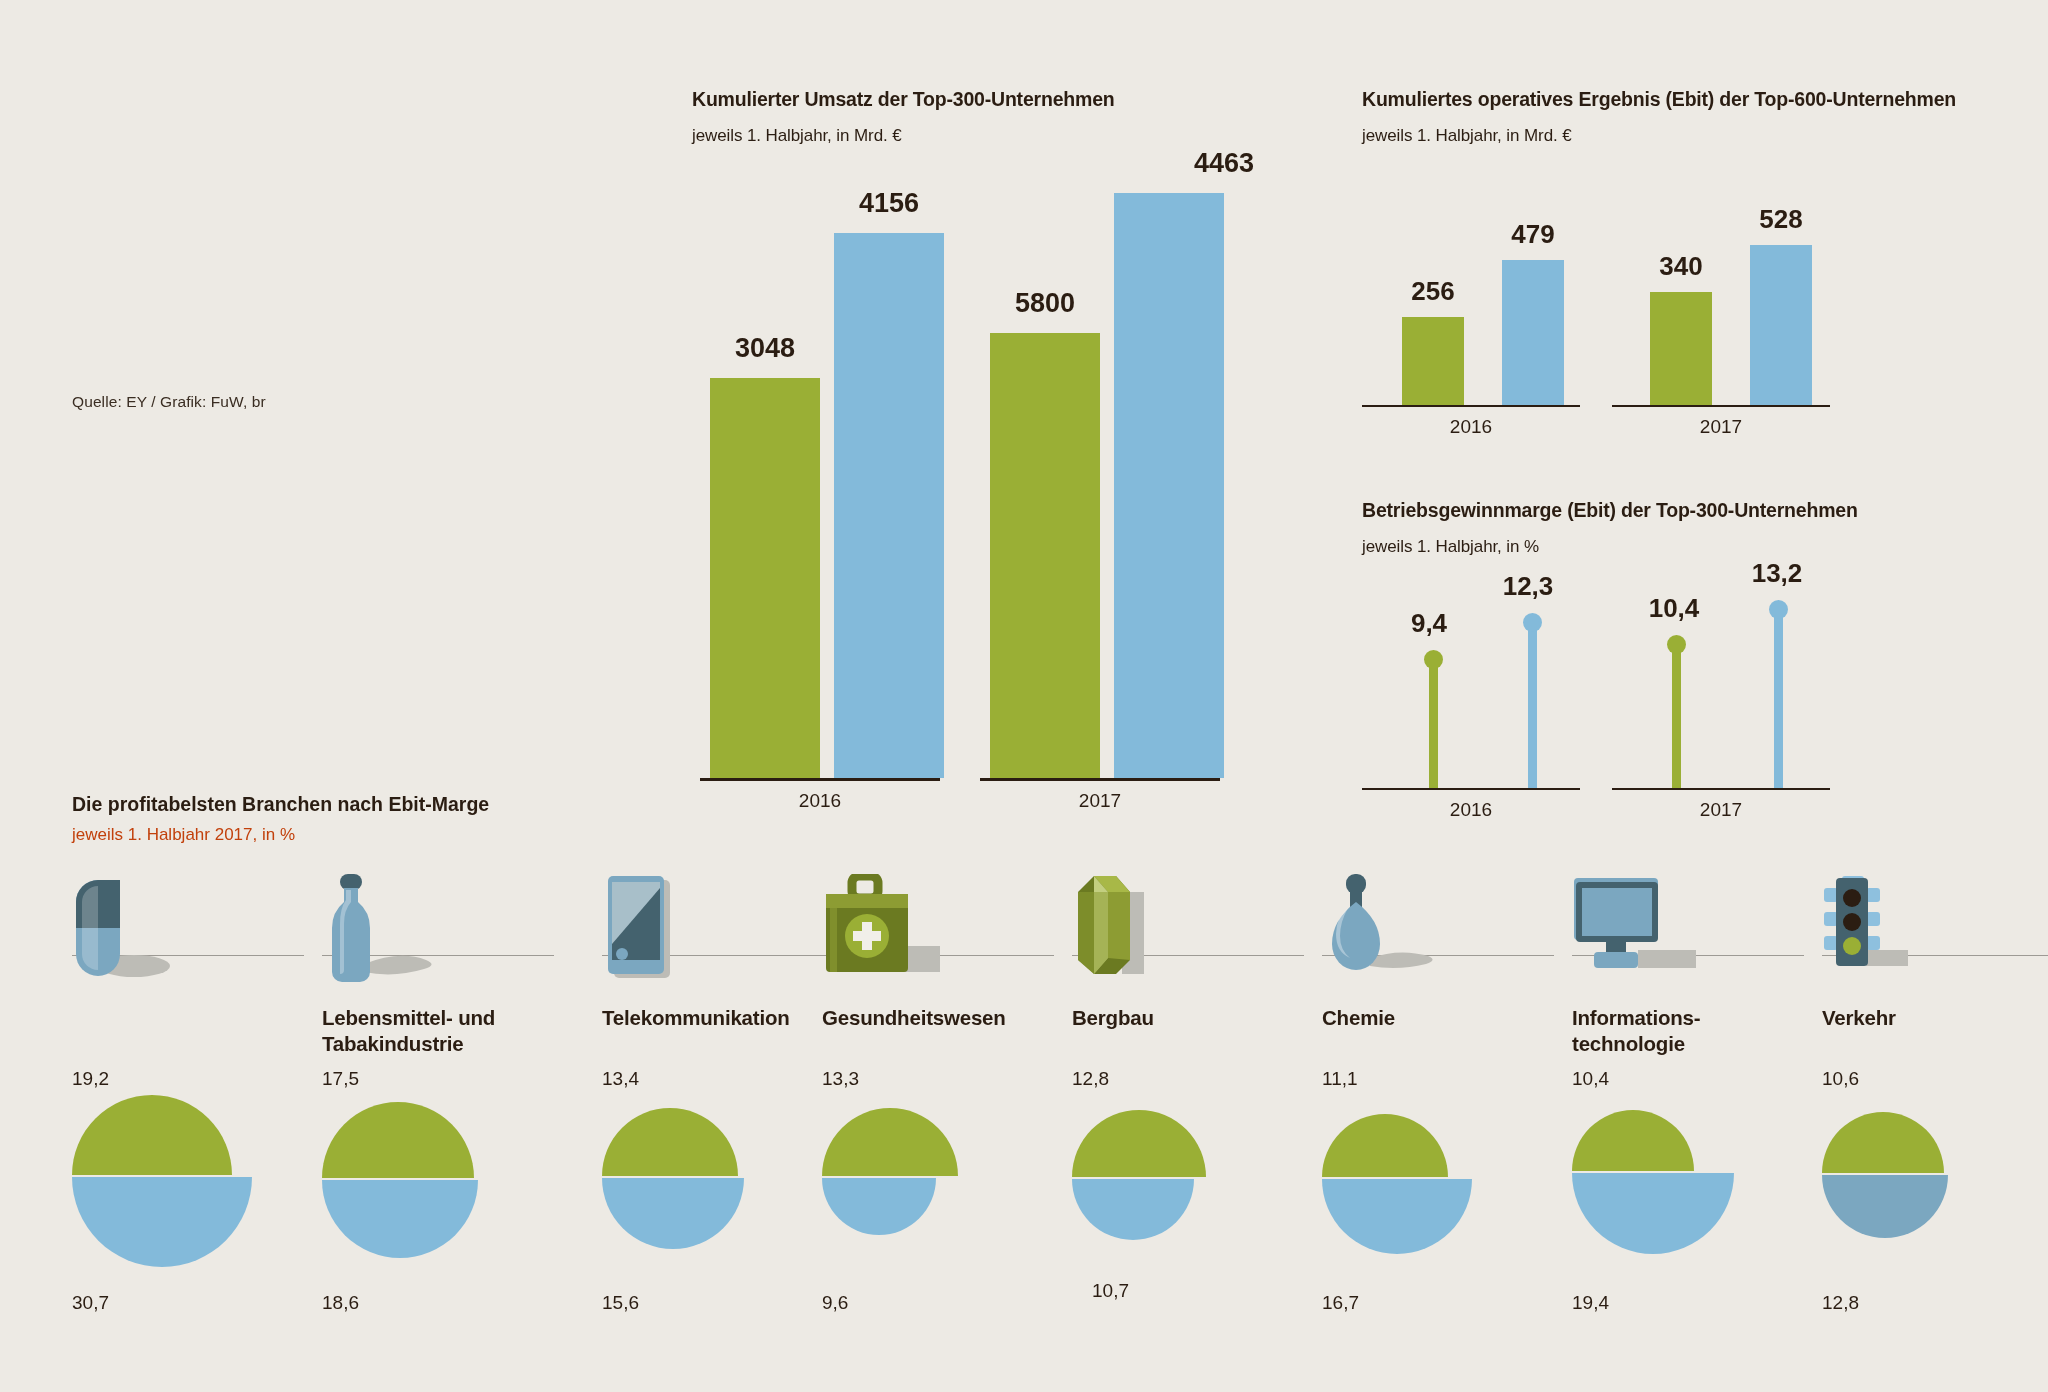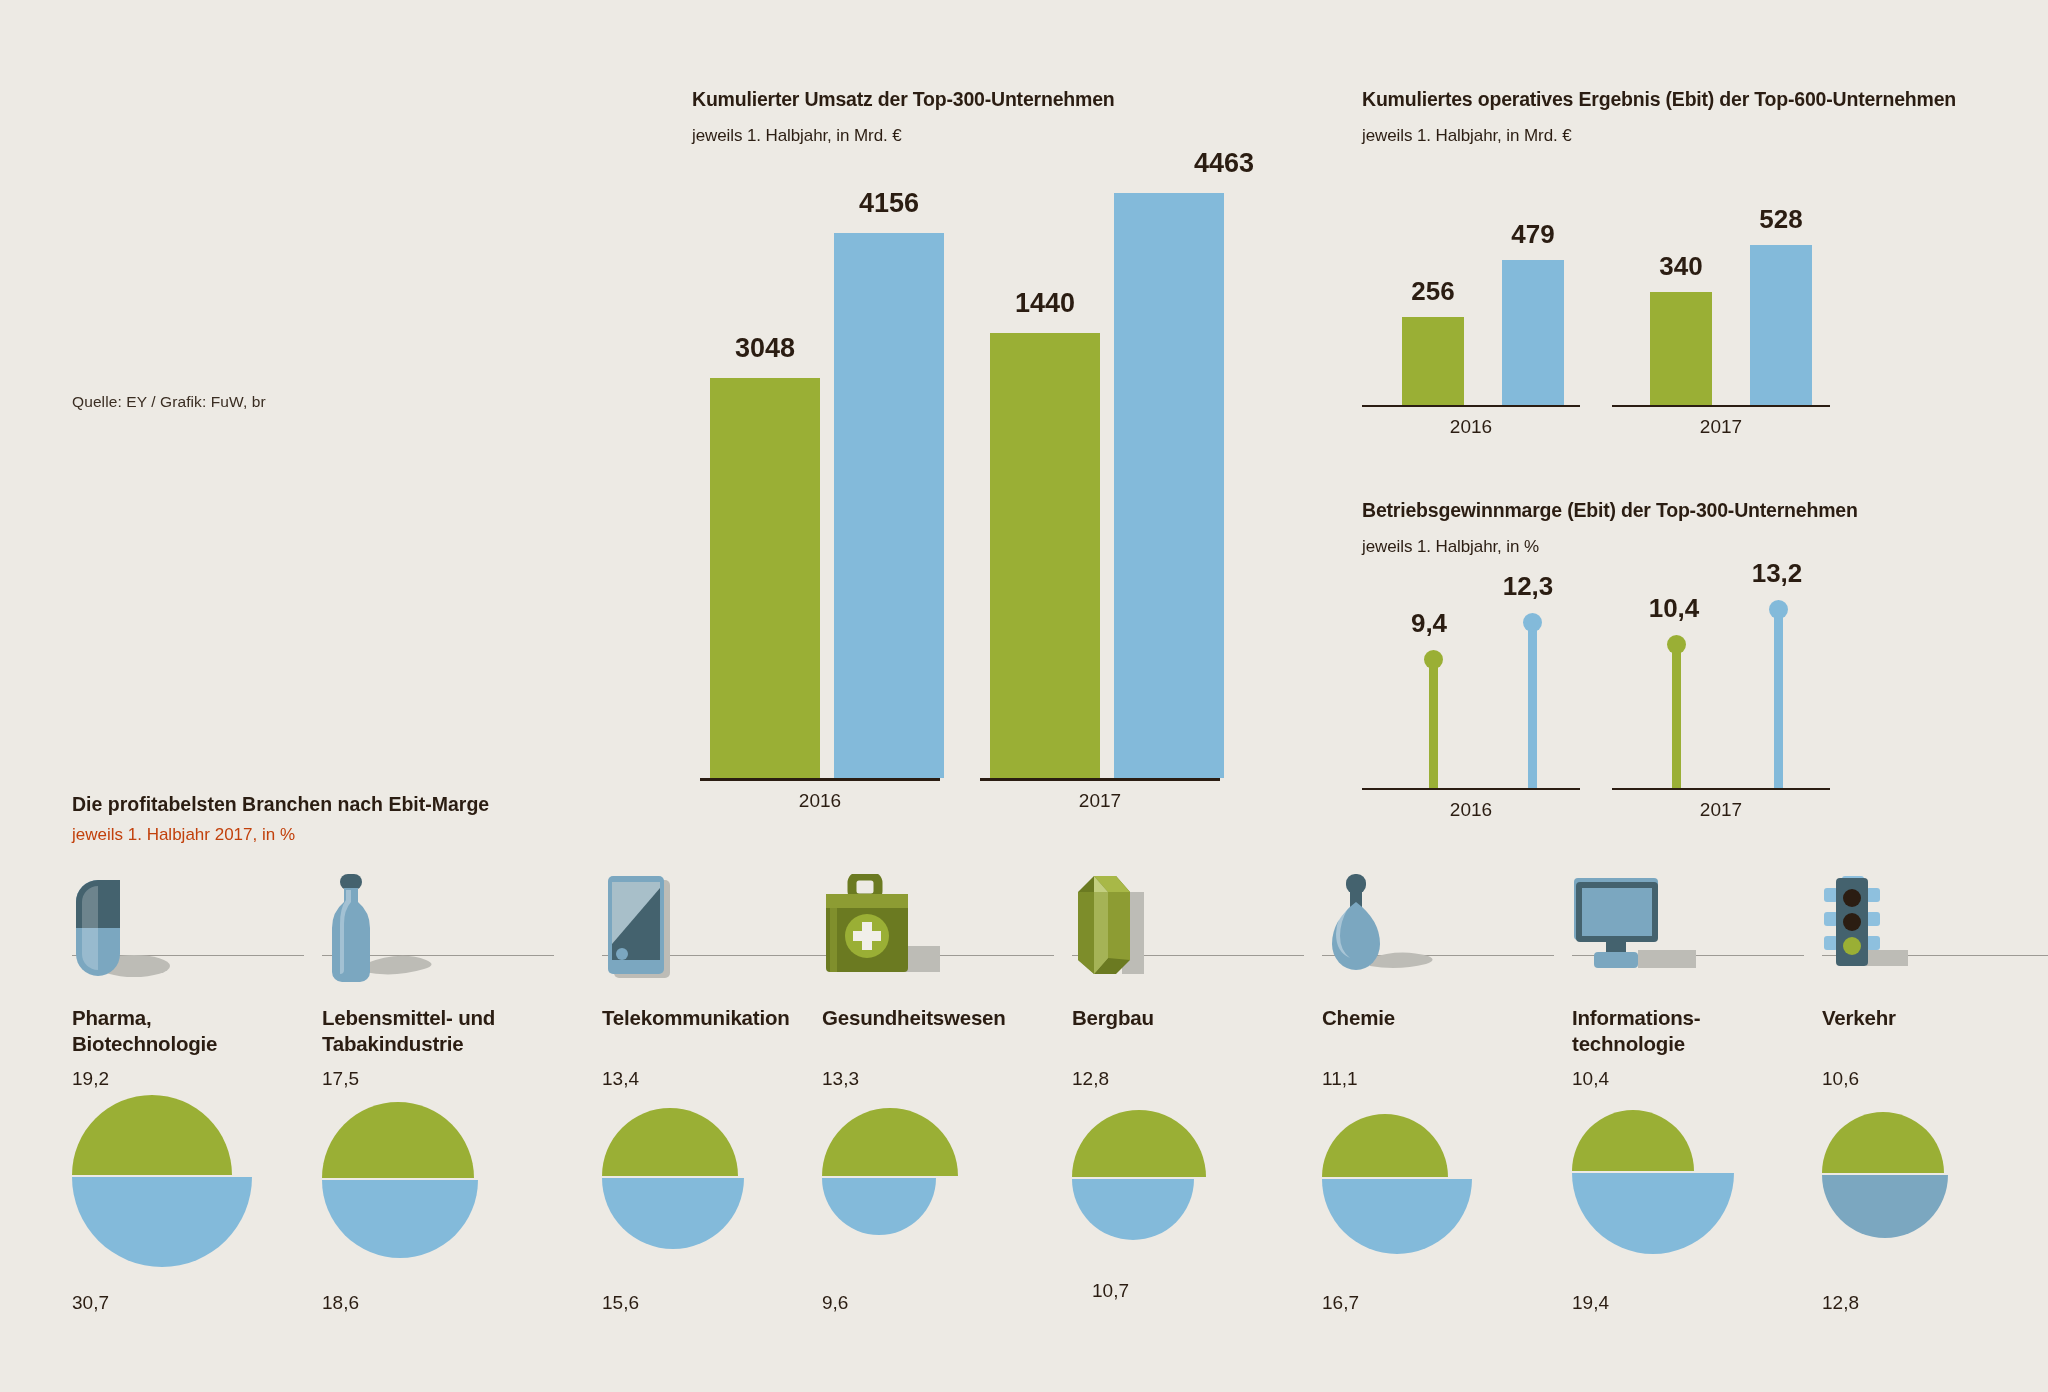--- a/index.html
+++ b/index.html
@@ -115,21 +115,21 @@
     <div class="axis" style="left:8px; top:588px; width:240px;"></div>
     <div class="bar green" style="left:18px; width:110px; height:400px; top:188px;"></div>
     <div class="bar blue" style="left:142px; width:110px; height:545px; top:43px;"></div>
     <div class="barval" style="left:-12px; top:143px; width:170px;">3048</div>
     <div class="barval" style="left:112px; top:-2px; width:170px;">4156</div>
     <div class="axis-label" style="left:48px; top:600px; width:160px;">2016</div>
 
     <div class="axis" style="left:288px; top:588px; width:240px;"></div>
     <div class="bar green" style="left:298px; width:110px; height:445px; top:143px;"></div>
     <div class="bar blue" style="left:422px; width:110px; height:585px; top:3px;"></div>
-    <div class="barval" style="left:268px; top:98px; width:170px;">1440</div>
+    <div class="barval" style="left:268px; top:98px; width:170px;">5800</div>
     <div class="barval" style="left:392px; top:-42px; width:170px;text-align:right;">4463</div>
     <div class="axis-label" style="left:328px; top:600px; width:160px;">2017</div>
   </div>
 
   <div class="ctitle" style="left:1362px; top:88px;">Kumuliertes operatives Ergebnis (Ebit) der Top-600-Unternehmen</div>
   <div class="csub" style="left:1362px; top:126px;">jeweils 1. Halbjahr, in Mrd. €</div>
 
   <div class="chart" style="left:1362px; top:190px; width:560px; height:240px;">
     <div class="axis" style="left:0px; top:215px; width:218px; height:2px;"></div>
     <div class="bar green" style="left:40px; width:62px; height:88px; top:127px;"></div>
@@ -176,24 +176,20 @@
     <div class="icon-row">
       <div class="icon-rule"></div>
       <div class="icon-art">
         <svg width="120" height="110" viewBox="0 0 120 110">
           <ellipse cx="62" cy="92" rx="36" ry="11" fill="#bdbcb6"></ellipse>
           <rect x="4" y="6" width="44" height="96" rx="22" fill="#7ba7c0"></rect>
           <path d="M4 54 V28 A22 22 0 0 1 26 6 H48 V54 Z" fill="#44626e"></path>
           <path d="M10 28 A16 16 0 0 1 26 12 V96 A16 16 0 0 1 10 80 Z" fill="#ffffff" opacity="0.22"></path>
         </svg>
       </div>
-    </div>
-    <div class="sector-name">
-      <span>Pharma,</span><br>
-      <span>Biotechnologie</span>
     </div>
     <div class="val-top" style="top:188px;text-align:right;">19,2</div>
     <div class="halfwrap" style="top:215px;">
       <div class="half half-top" style="width:160px; height:80px; top:0; left:0;"></div>
       <div class="half half-bot" style="width:180px; height:90px; top:82px; left:0;"></div>
     </div>
     <div class="val-bot" style="top:412px;">30,7</div>
   </div>
 
   <div class="sector" style="left:322px;">

